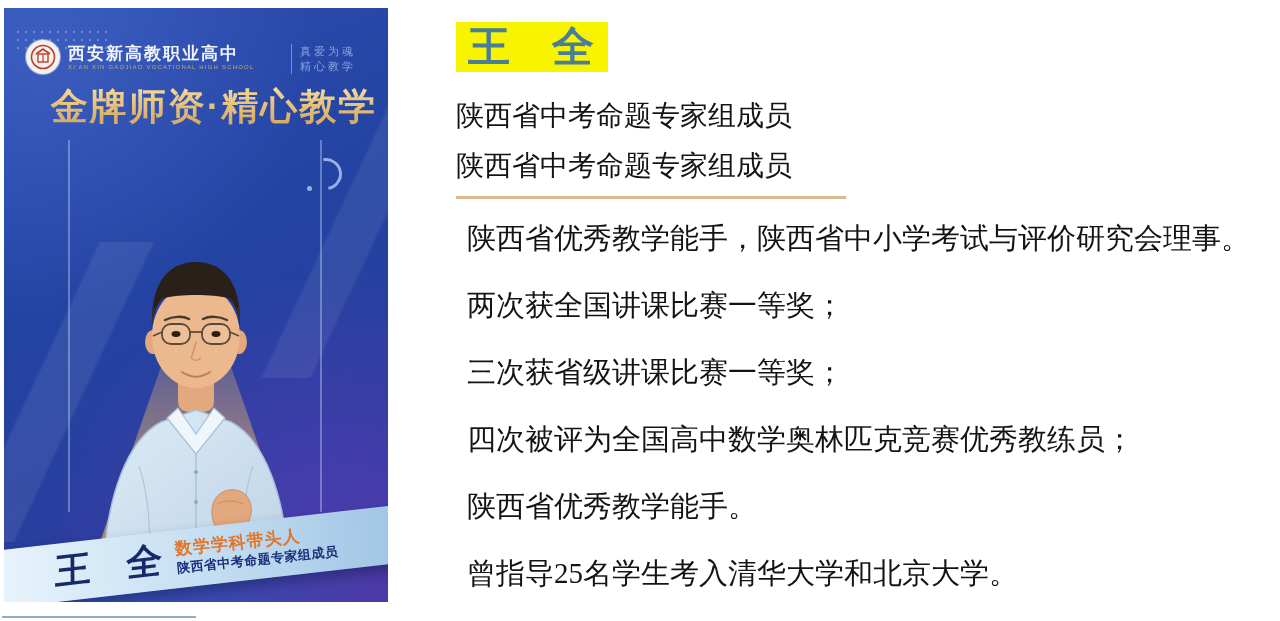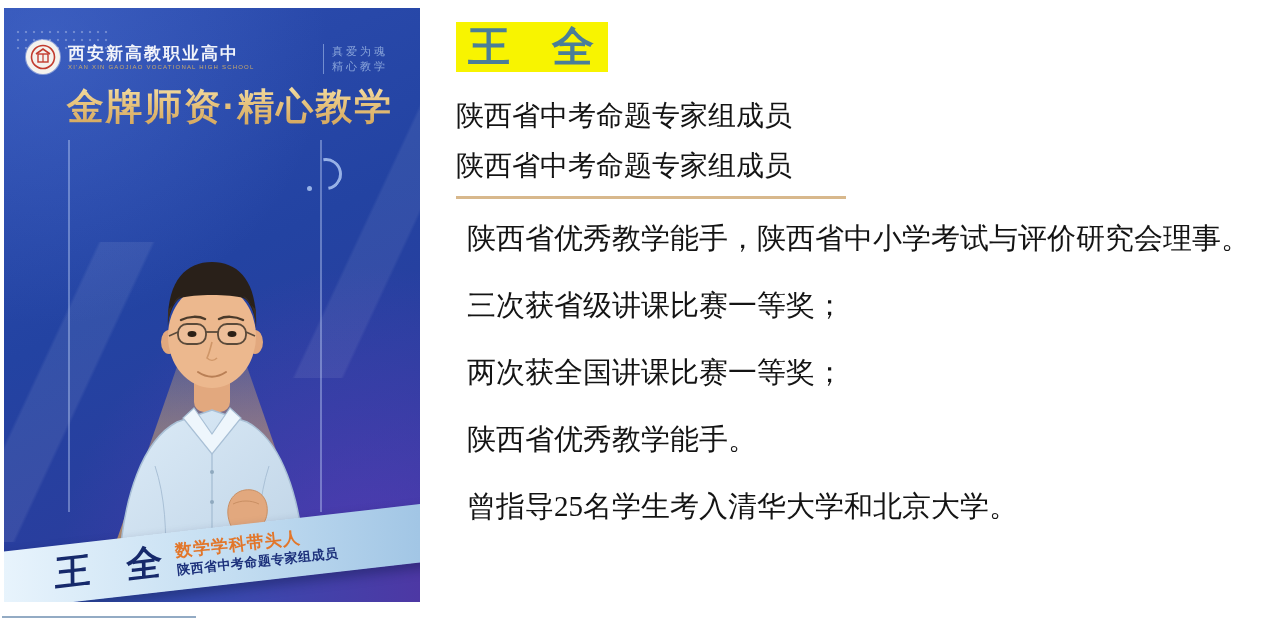--- a/index.html
+++ b/index.html
@@ -9,21 +9,20 @@
     font-family:"Liberation Serif","DejaVu Serif",serif;
   }
   
   .poster{
     position:absolute;left:4px;top:8px;width:384px;height:594px;
     overflow:hidden;
     background:
       radial-gradient(circle at 88% 96%, rgba(108,62,196,.55), transparent 46%),
       radial-gradient(circle at 10% 6%, rgba(96,136,232,.30), transparent 42%),
       linear-gradient(155deg,#2d4db0 0%,#2343a2 45%,#2a3d9d 75%,#35379b 100%);
-    padding-left: 32px;
   }
   .streak{position:absolute;pointer-events:none;}
   .streak-tr{right:-60px;top:30px;width:190px;height:340px;
     background:linear-gradient(115deg,transparent 46%,rgba(255,255,255,.07) 47%,rgba(255,255,255,.07) 60%,transparent 61%);}
   .streak-bl{left:-50px;bottom:60px;width:220px;height:300px;
     background:linear-gradient(115deg,transparent 40%,rgba(255,255,255,.08) 41%,rgba(255,255,255,.08) 55%,transparent 56%);}
   .dots{
     position:absolute;left:10px;top:20px;width:96px;height:22px;
     background-image:radial-gradient(rgba(255,255,255,.35) 1px,transparent 1.6px);
     background-size:8px 8px;opacity:.8;
@@ -209,20 +208,21 @@
   </div>
 </div>
 
 <div class="profile">
   <div class="p-name">王　全</div>
   <div class="p-title1">陕西省中考命题专家组成员</div>
   <div class="p-title2">陕西省中考命题专家组成员</div>
   <div class="p-divider"></div>
   <div class="p-achievements">
     <p>陕西省优秀教学能手，陕西省中小学考试与评价研究会理事。</p>
+    <p>两次获全国讲课比赛一等奖；</p>
     <p>三次获省级讲课比赛一等奖；</p>
-    <p>两次获全国讲课比赛一等奖；</p>
+    <p>四次被评为全国高中数学奥林匹克竞赛优秀教练员；</p>
     <p>陕西省优秀教学能手。</p>
     <p>曾指导25名学生考入清华大学和北京大学。</p>
   </div>
 </div>
 
 <div class="page-bottom-line"></div>
 
 </body></html>

